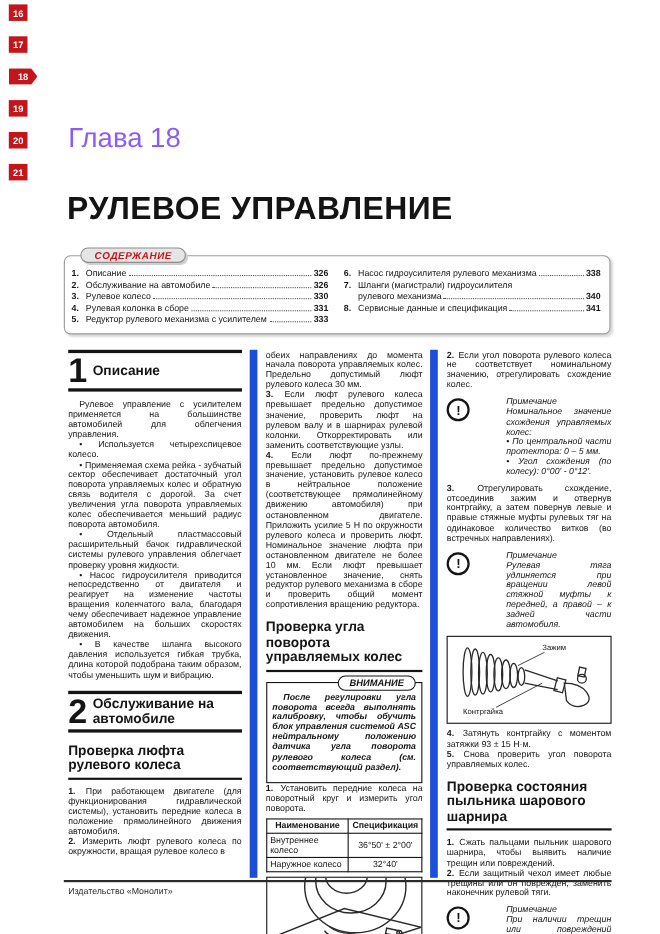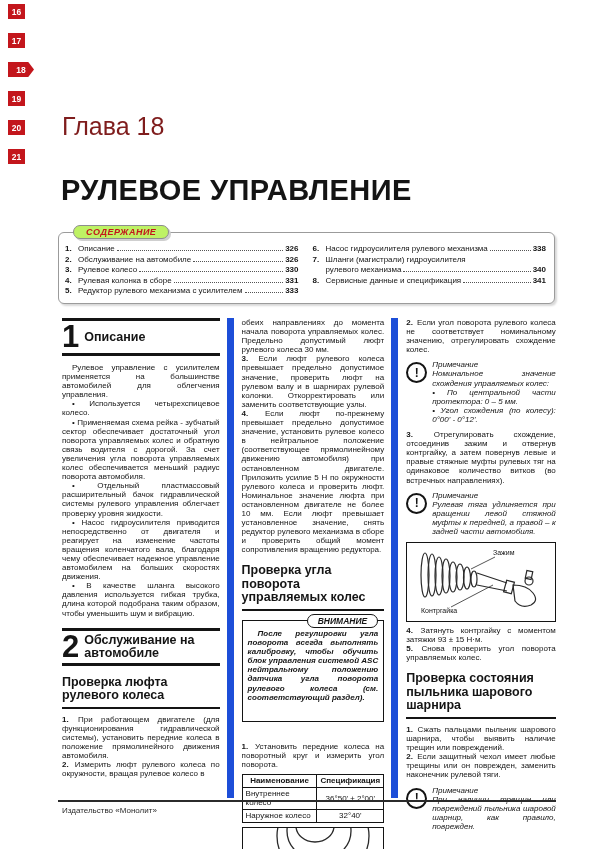--- a/index.html
+++ b/index.html
@@ -5,27 +5,27 @@
   html,body{margin:0;padding:0;background:#ffffff;}
   .page{position:relative;width:600px;height:849px;background:#fff;overflow:hidden;
         font-family:"Liberation Sans",sans-serif;color:#151515;}
 
   
   .tabs{position:absolute;left:8px;top:4px;display:flex;flex-direction:column;gap:14px;}
   .tab{width:17px;height:15px;background:#c3161c;color:#fff;font-size:8.5px;font-weight:bold;
        display:flex;align-items:center;justify-content:center;}
   .tab.active{width:26px;clip-path:polygon(0 0,78% 0,100% 50%,78% 100%,0 100%);}
 
-  .chapter{position:absolute;left:62px;top:112px;font-size:25px;color:#7f1d1d;}
+  .chapter{position:absolute;left:62px;top:112px;font-size:25px;color:#8b5cf6;}
   .main-title{position:absolute;left:61px;top:174px;font-size:29px;font-weight:bold;letter-spacing:.4px;color:#141414;text-align:center;}
 
   
   .toc{position:absolute;left:58px;top:232px;width:481px;border:1px solid #9b9b9b;border-radius:6px;
        box-shadow:2px 2px 2px #d9d9d9;padding:11px 8px 6px 6px;background:#fff;}
-  .toc-label{position:absolute;top:-8px;left:14px;background:#bef264;border:1.6px solid #8d8d8d;border-radius:9px;
+  .toc-label{position:absolute;top:-8px;left:14px;background:#e5e5e5;border:1.6px solid #8d8d8d;border-radius:9px;
        box-shadow:2px 2px 0 #cfcfcf;padding:1px 12px;font-size:9px;font-weight:bold;font-style:italic;
        color:#c3161c;letter-spacing:.5px;}
   .toc-cols{display:flex;gap:14px;}
   .toc-col{flex:1;min-width:0;}
   .toc-item{display:flex;align-items:baseline;font-size:8px;line-height:10.6px;}
   .toc-num{font-weight:bold;width:13px;flex:none;}
   .toc-text{flex:none;white-space:nowrap;}
   .dots{flex:1;border-bottom:1px dotted #555;margin:0 2px 2px 2px;min-width:6px;}
   .toc-pg{flex:none;font-weight:bold;}
   .toc-wrap2{padding-left:13px;}
@@ -44,23 +44,23 @@
             padding:3px 0;margin-bottom:7px;}
   .sec-num{font-size:31px;font-weight:bold;line-height:26px;flex:none;}
   .sec-title{font-size:12.5px;font-weight:bold;line-height:12.5px;margin-left:5px;}
   .subhead{font-size:12.5px;font-weight:bold;line-height:13.5px;border-bottom:2.4px solid #141414;
            padding-bottom:4px;margin:10px 0 6px 0;}
 
   .note{display:flex;margin:6px 0;}
   .note-icon{width:17px;height:17px;border:2px solid #141414;border-radius:50%;flex:none;margin:2px 5px 0 0;
              display:flex;align-items:center;justify-content:center;font-weight:bold;font-size:12px;line-height:1;}
   .note-body{flex:1;min-width:0;}
-  .note-body p{font-style:italic;}
-
-  .warn{border:1.7px solid #141414;position:relative;padding:8px 5px 19px 5px;margin:9px 0 20px 0;}
+  .note-body p{font-style:italic;margin-left:28px;}
+
+  .warn{border:1.7px solid #141414;position:relative;padding:8px 5px 9px 5px;margin:9px 0 0 0;}
   .warn-label{position:absolute;top:-7px;right:5px;background:#fff;border:1.6px solid #141414;border-radius:9px;
               padding:0 10px;font-size:8.5px;font-weight:bold;font-style:italic;line-height:12px;}
   .warn p{font-weight:bold;font-style:italic;}
 
   table.spec{width:100%;border-collapse:collapse;margin:5px 0 4px 0;}
   table.spec th,table.spec td{border:1.3px solid #141414;font-size:8px;padding:1.5px 3px;}
   table.spec th{font-weight:bold;text-align:center;}
   td.c{text-align:center;}
 
   .figure{border:1.4px solid #141414;margin:4px 0;overflow:hidden;background:#fff;}

